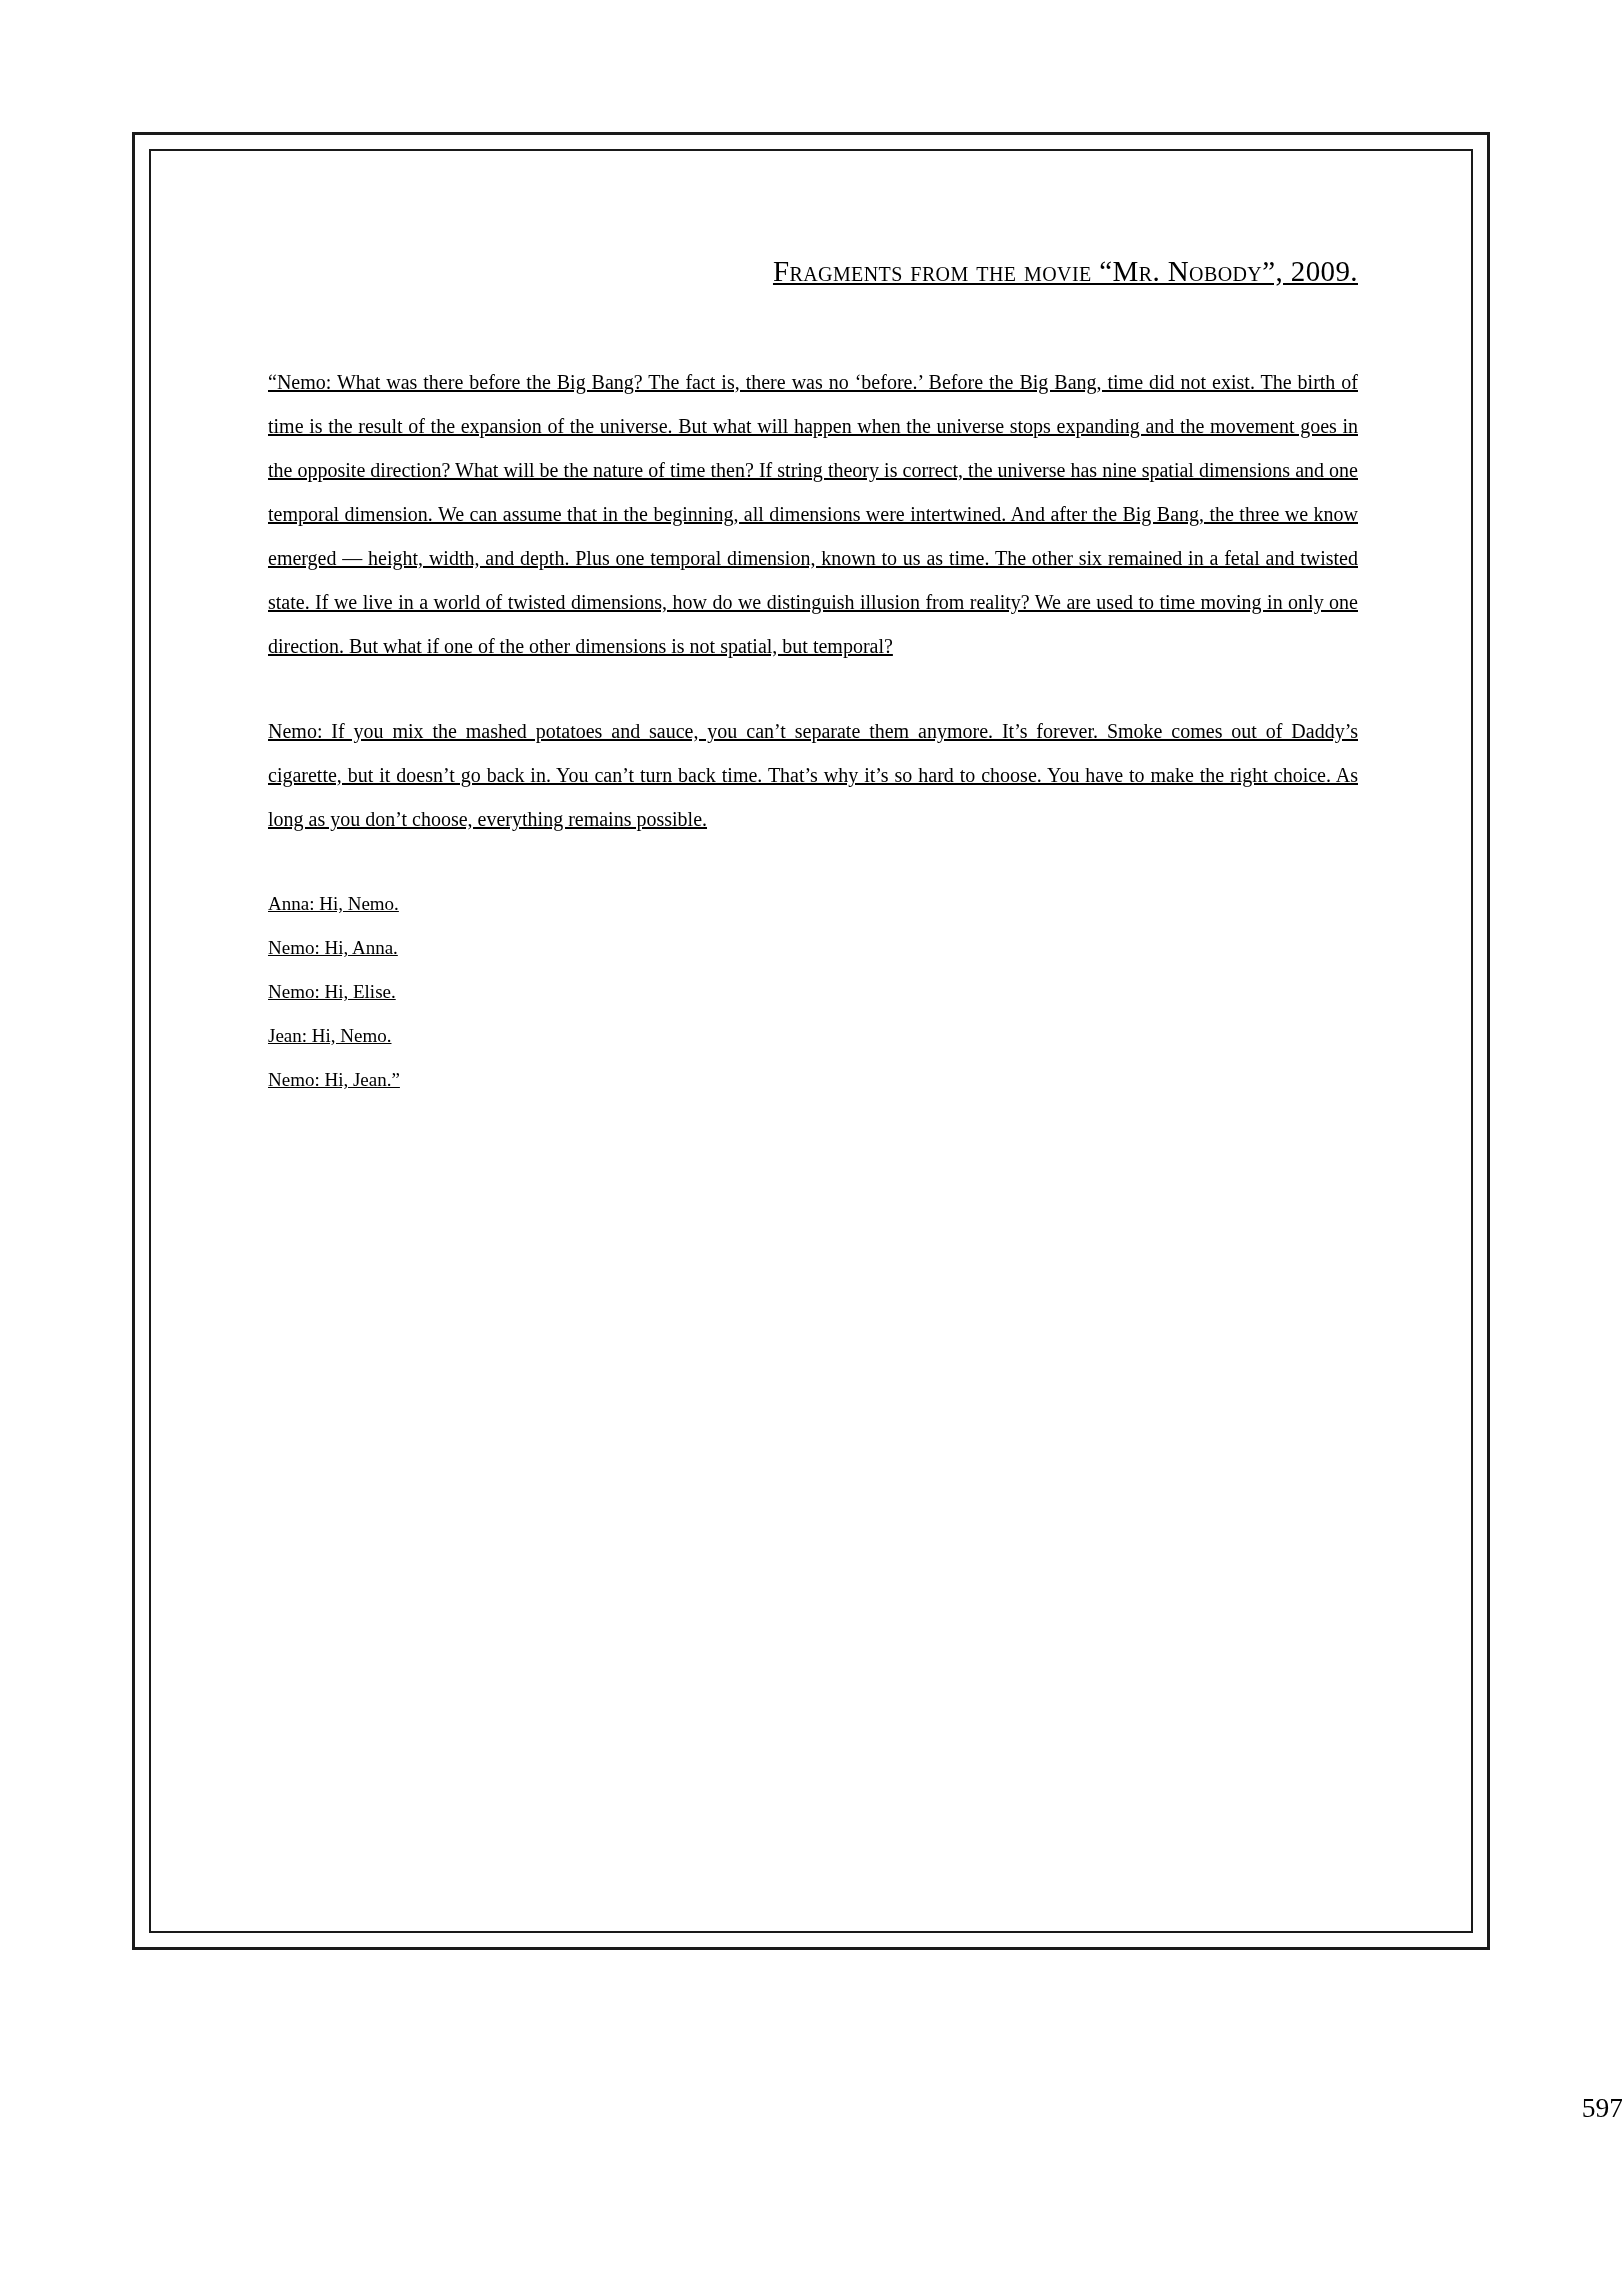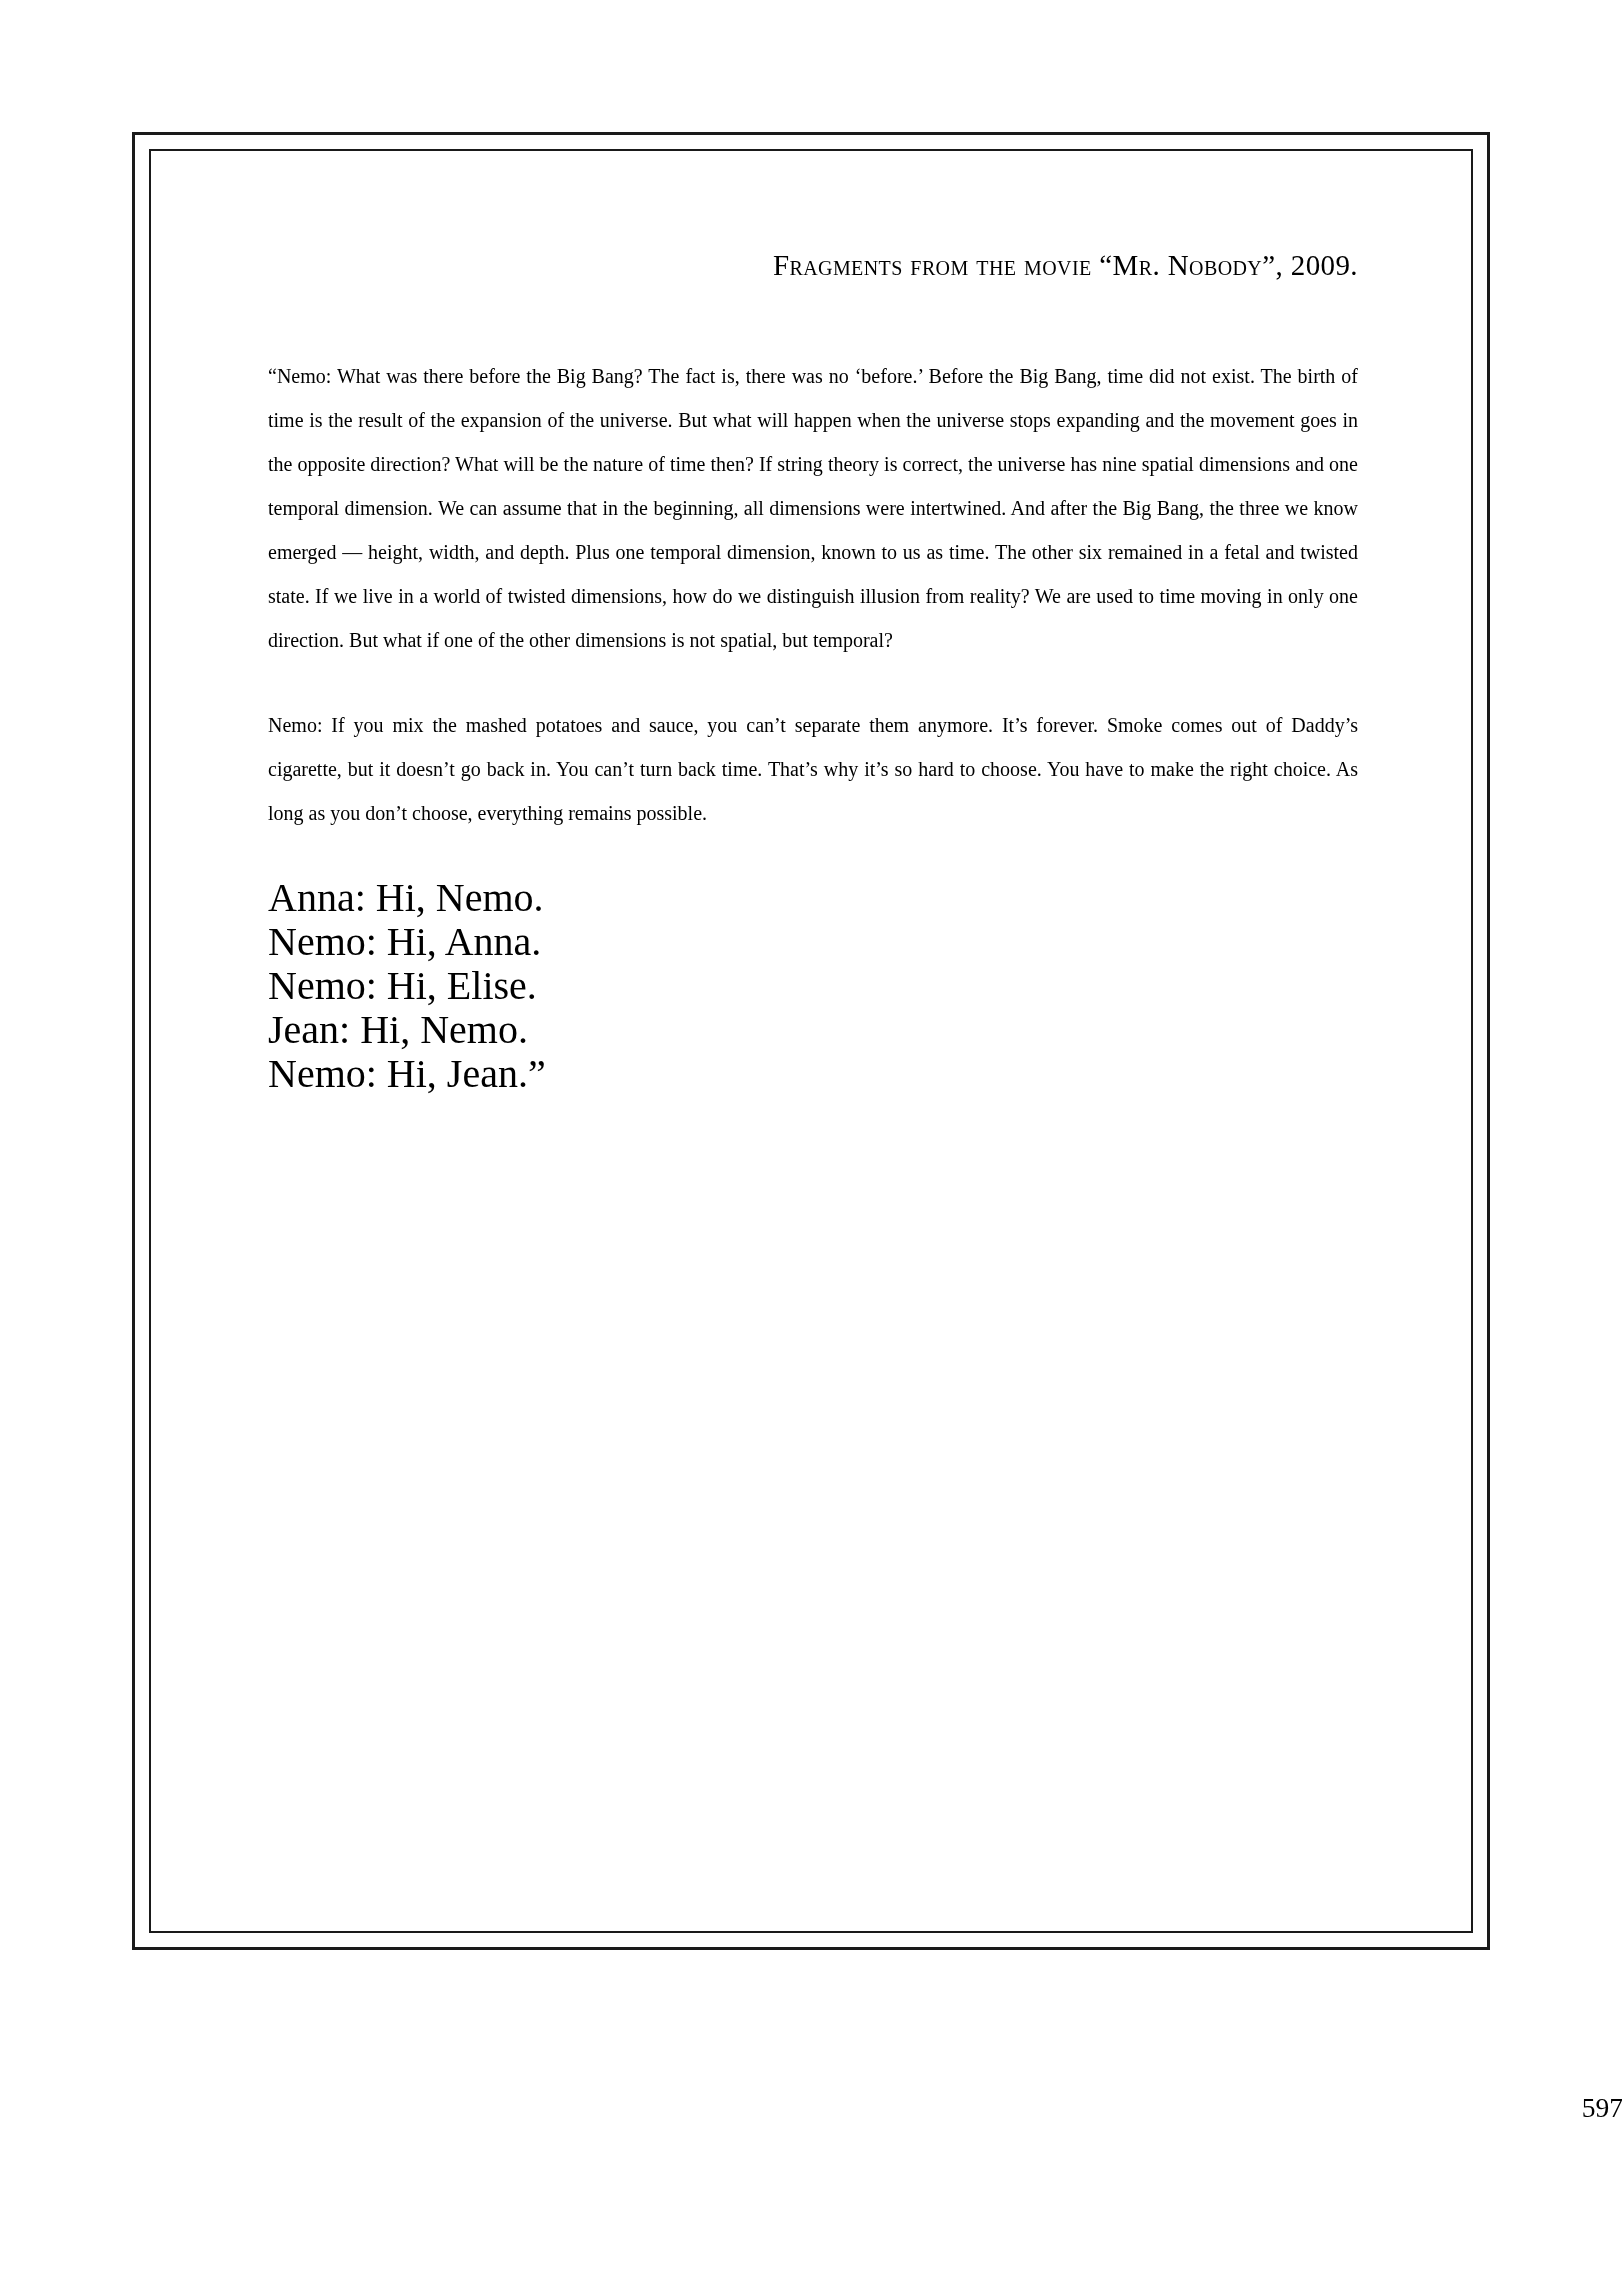--- a/index.html
+++ b/index.html
@@ -33,22 +33,23 @@
     width: 1324px;
     height: 1784px;
     border: 2px solid #1a1a1a;
     box-sizing: border-box;
   }
 
   
   .page-content {
     position: absolute;
     left: 268px;
-    top: 248px;
+    top: 254px;
     width: 1090px;
+    text-decoration: underline;
   }
 
   .running-header {
     text-align: right;
     font-variant: small-caps;
     font-size: 29px;
     line-height: 1.2;
     letter-spacing: 0.4px;
     margin: 0 0 71px 0;
     white-space: nowrap;
@@ -64,21 +65,21 @@
   }
   .body-para:last-of-type {
     margin-bottom: 8px;
   }
 
   .dialogue-block {
     margin-top: 41px;
   }
   .dialogue-line {
     text-align: left;
-    font-size: 40px;
+    font-size: 19px;
     line-height: 44px;
     margin: 0;
     white-space: nowrap;
   }
 
   
   .folio {
     position: absolute;
     left: 0;
     top: 2094px;

